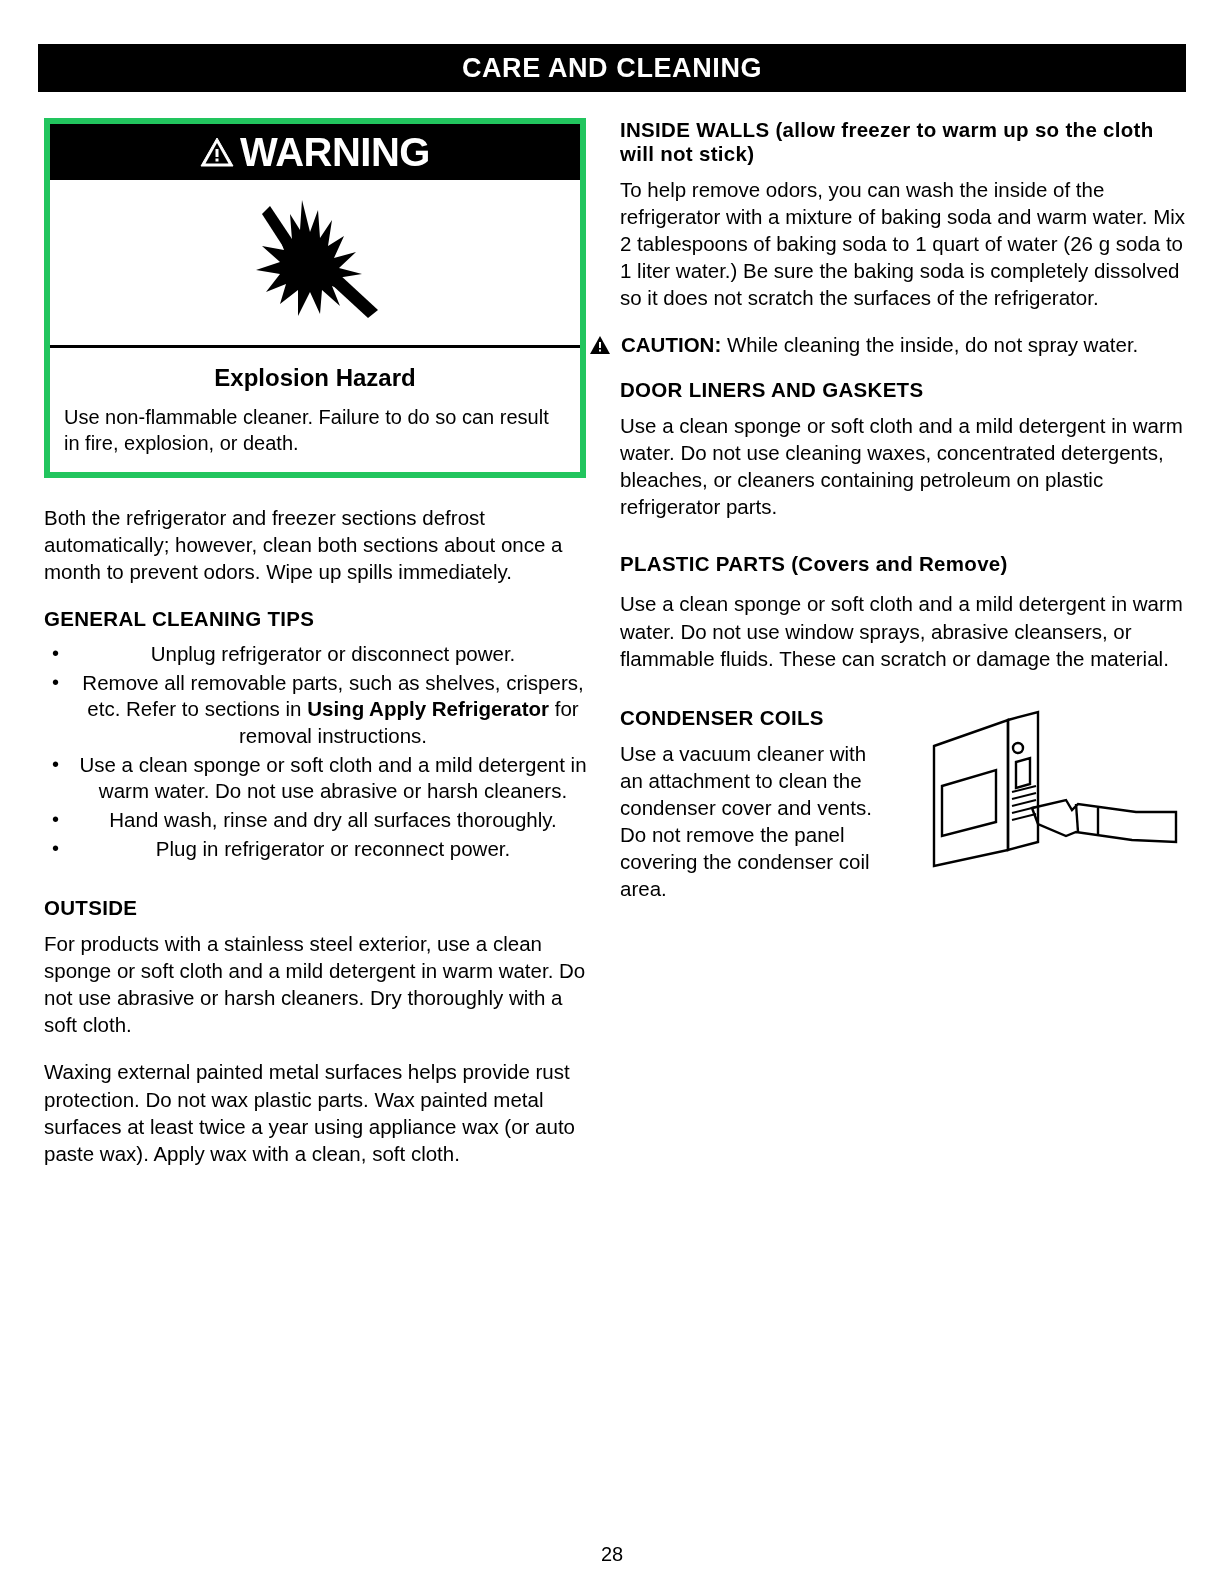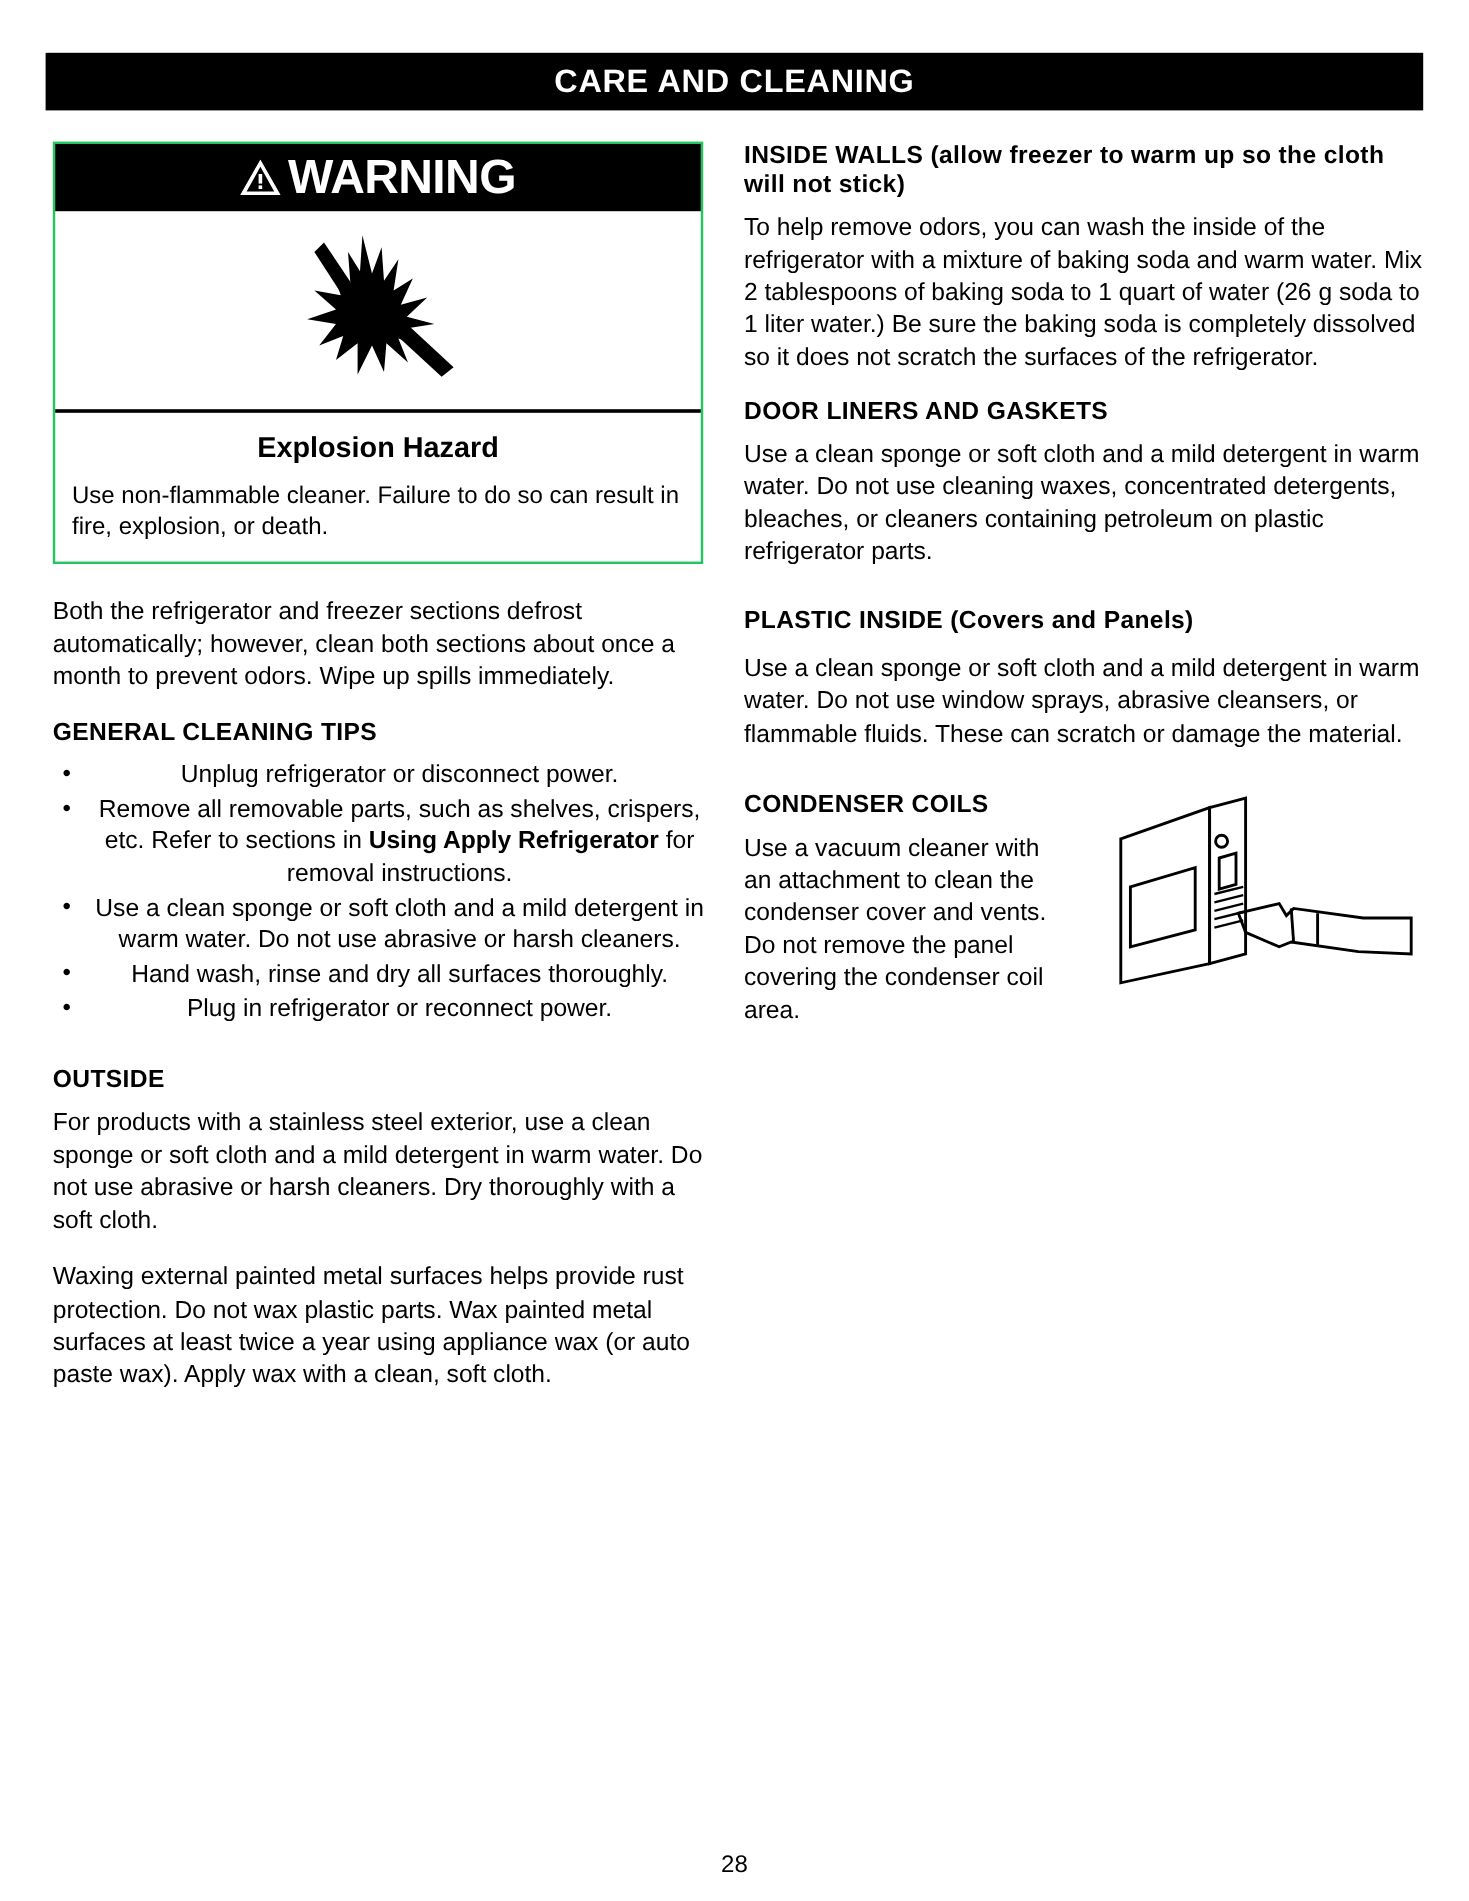--- a/index.html
+++ b/index.html
@@ -46,21 +46,21 @@
     width: 548px;
   }
   .col-right {
     position: absolute;
     left: 620px;
     top: 118px;
     width: 566px;
   }
   
   .warning-box {
-    border: 2px solid #22c55e;
+    border: 6px solid #22c55e;
     width: 542px;
     box-sizing: border-box;
     margin-bottom: 26px;
   }
   .warning-head {
     background: #000000;
     color: #ffffff;
     height: 56px;
     display: flex;
     align-items: center;
@@ -227,25 +227,30 @@
     <h2 class="section" style="margin-top:34px;">OUTSIDE</h2>
     <p class="body">For products with a stainless steel exterior, use a clean sponge or soft cloth and a mild detergent in warm water. Do not use abrasive or harsh cleaners. Dry thoroughly with a soft cloth.</p>
     <p class="body">Waxing external painted metal surfaces helps provide rust protection. Do not wax plastic parts. Wax painted metal surfaces at least twice a year using appliance wax (or auto paste wax). Apply wax with a clean, soft cloth.</p>
   </div>
 
   <div class="col-right">
 
     <h2 class="section" style="margin-top:0;">INSIDE WALLS (allow freezer to warm up so the cloth will not stick)</h2>
     <p class="body">To help remove odors, you can wash the inside of the refrigerator with a mixture of baking soda and warm water. Mix 2 tablespoons of baking soda to 1 quart of water (26 g soda to 1 liter water.) Be sure the baking soda is completely dissolved so it does not scratch the surfaces of the refrigerator.</p>
 
+    <p class="caution-para"><span class="caution-tri"><svg width="20" height="18" viewBox="0 0 20 18">
+            <polygon points="10,0 20,18 0,18" fill="#000000"></polygon>
+            <rect x="9" y="6" width="2" height="6" fill="#ffffff"></rect>
+            <rect x="9" y="13.5" width="2" height="2" fill="#ffffff"></rect>
+          </svg></span><span class="caution-label">CAUTION:</span><span> While cleaning the inside, do not spray water.</span></p>
 
     <h2 class="section tight">DOOR LINERS AND GASKETS</h2>
     <p class="body">Use a clean sponge or soft cloth and a mild detergent in warm water. Do not use cleaning waxes, concentrated detergents, bleaches, or cleaners containing petroleum on plastic refrigerator parts.</p>
 
-    <h2 class="section" style="margin-top:32px;">PLASTIC INSIDE (Covers and Panels)</h2>
+    <h2 class="section" style="margin-top:32px;">PLASTIC PARTS (Covers and Remove)</h2>
     <p class="body" style="margin-top:14px;">Use a clean sponge or soft cloth and a mild detergent in warm water. Do not use window sprays, abrasive cleansers, or flammable fluids. These can scratch or damage the material.</p>
 
     <h2 class="section" style="margin-top:34px;">CONDENSER COILS</h2>
     <div class="condenser-wrap">
       <div class="condenser-text">Use a vacuum cleaner with an attachment to clean the condenser cover and vents. Do not remove the panel covering the condenser coil area.</div>
       <div class="fridge-fig">
         <svg width="260" height="170" viewBox="0 0 260 170">
           <g fill="none" stroke="#000000" stroke-width="2.4">
 
             <path d="M8,46 L82,20 L82,150 L8,166 Z"></path>

